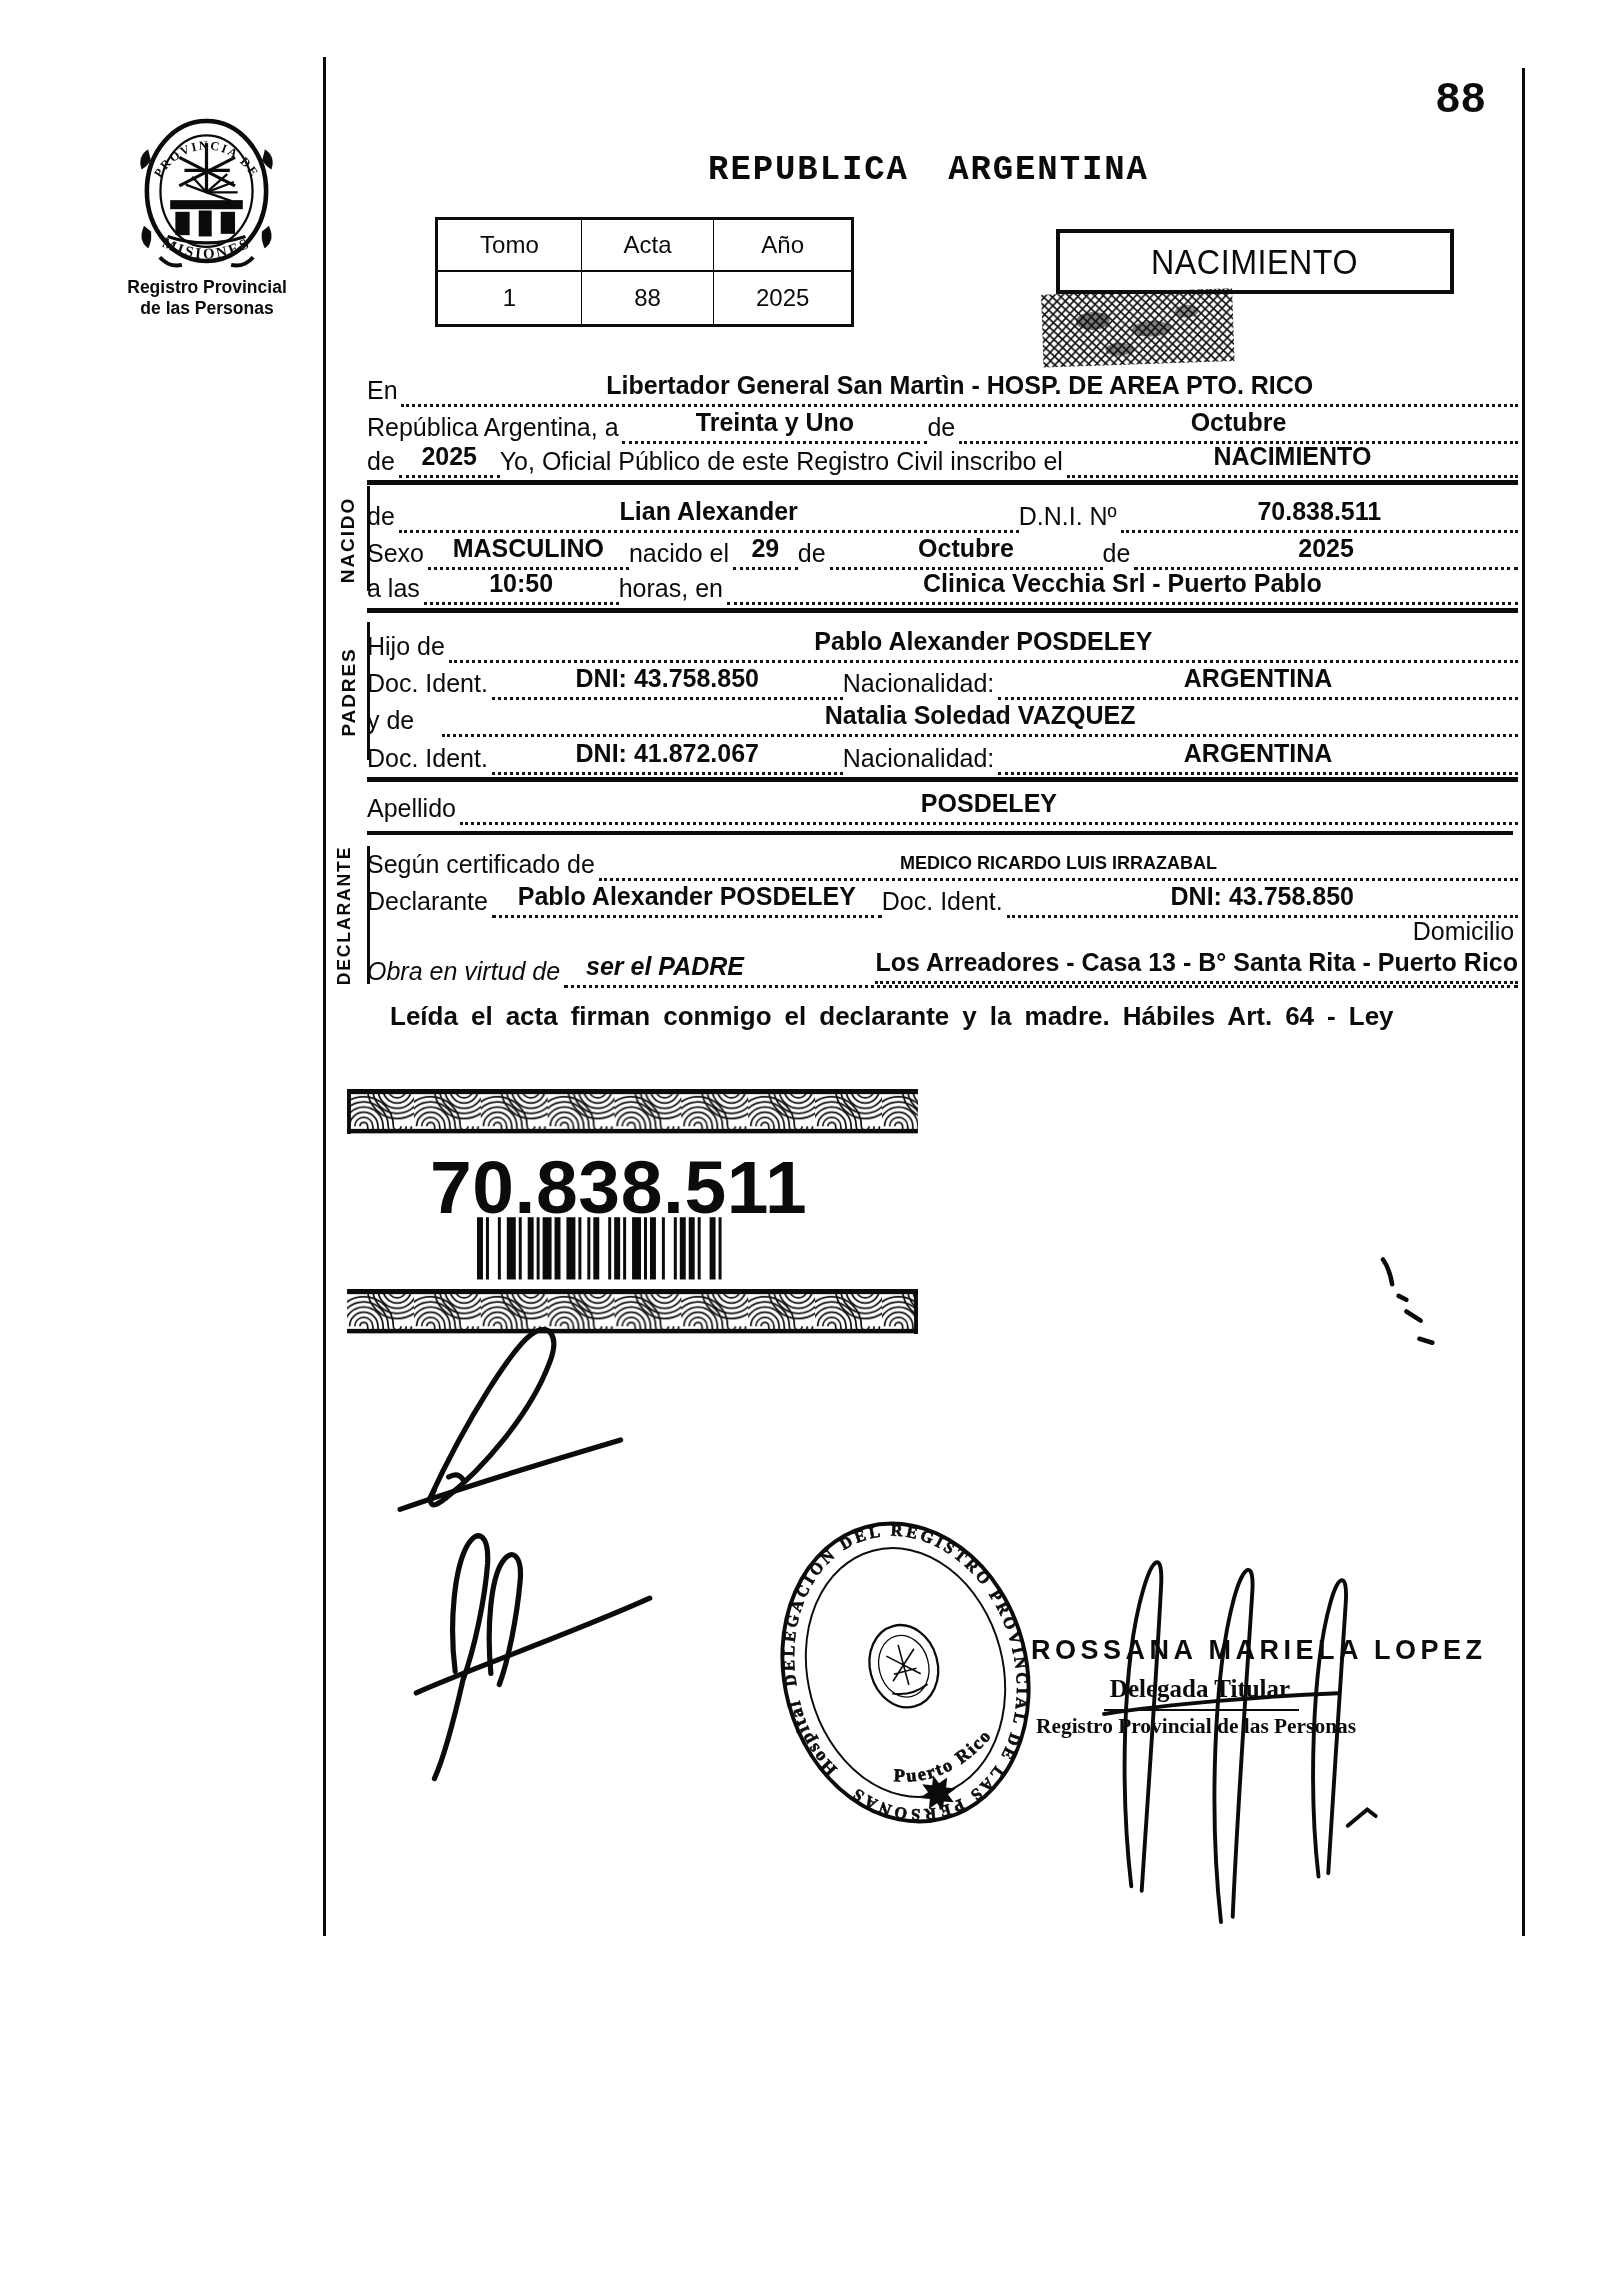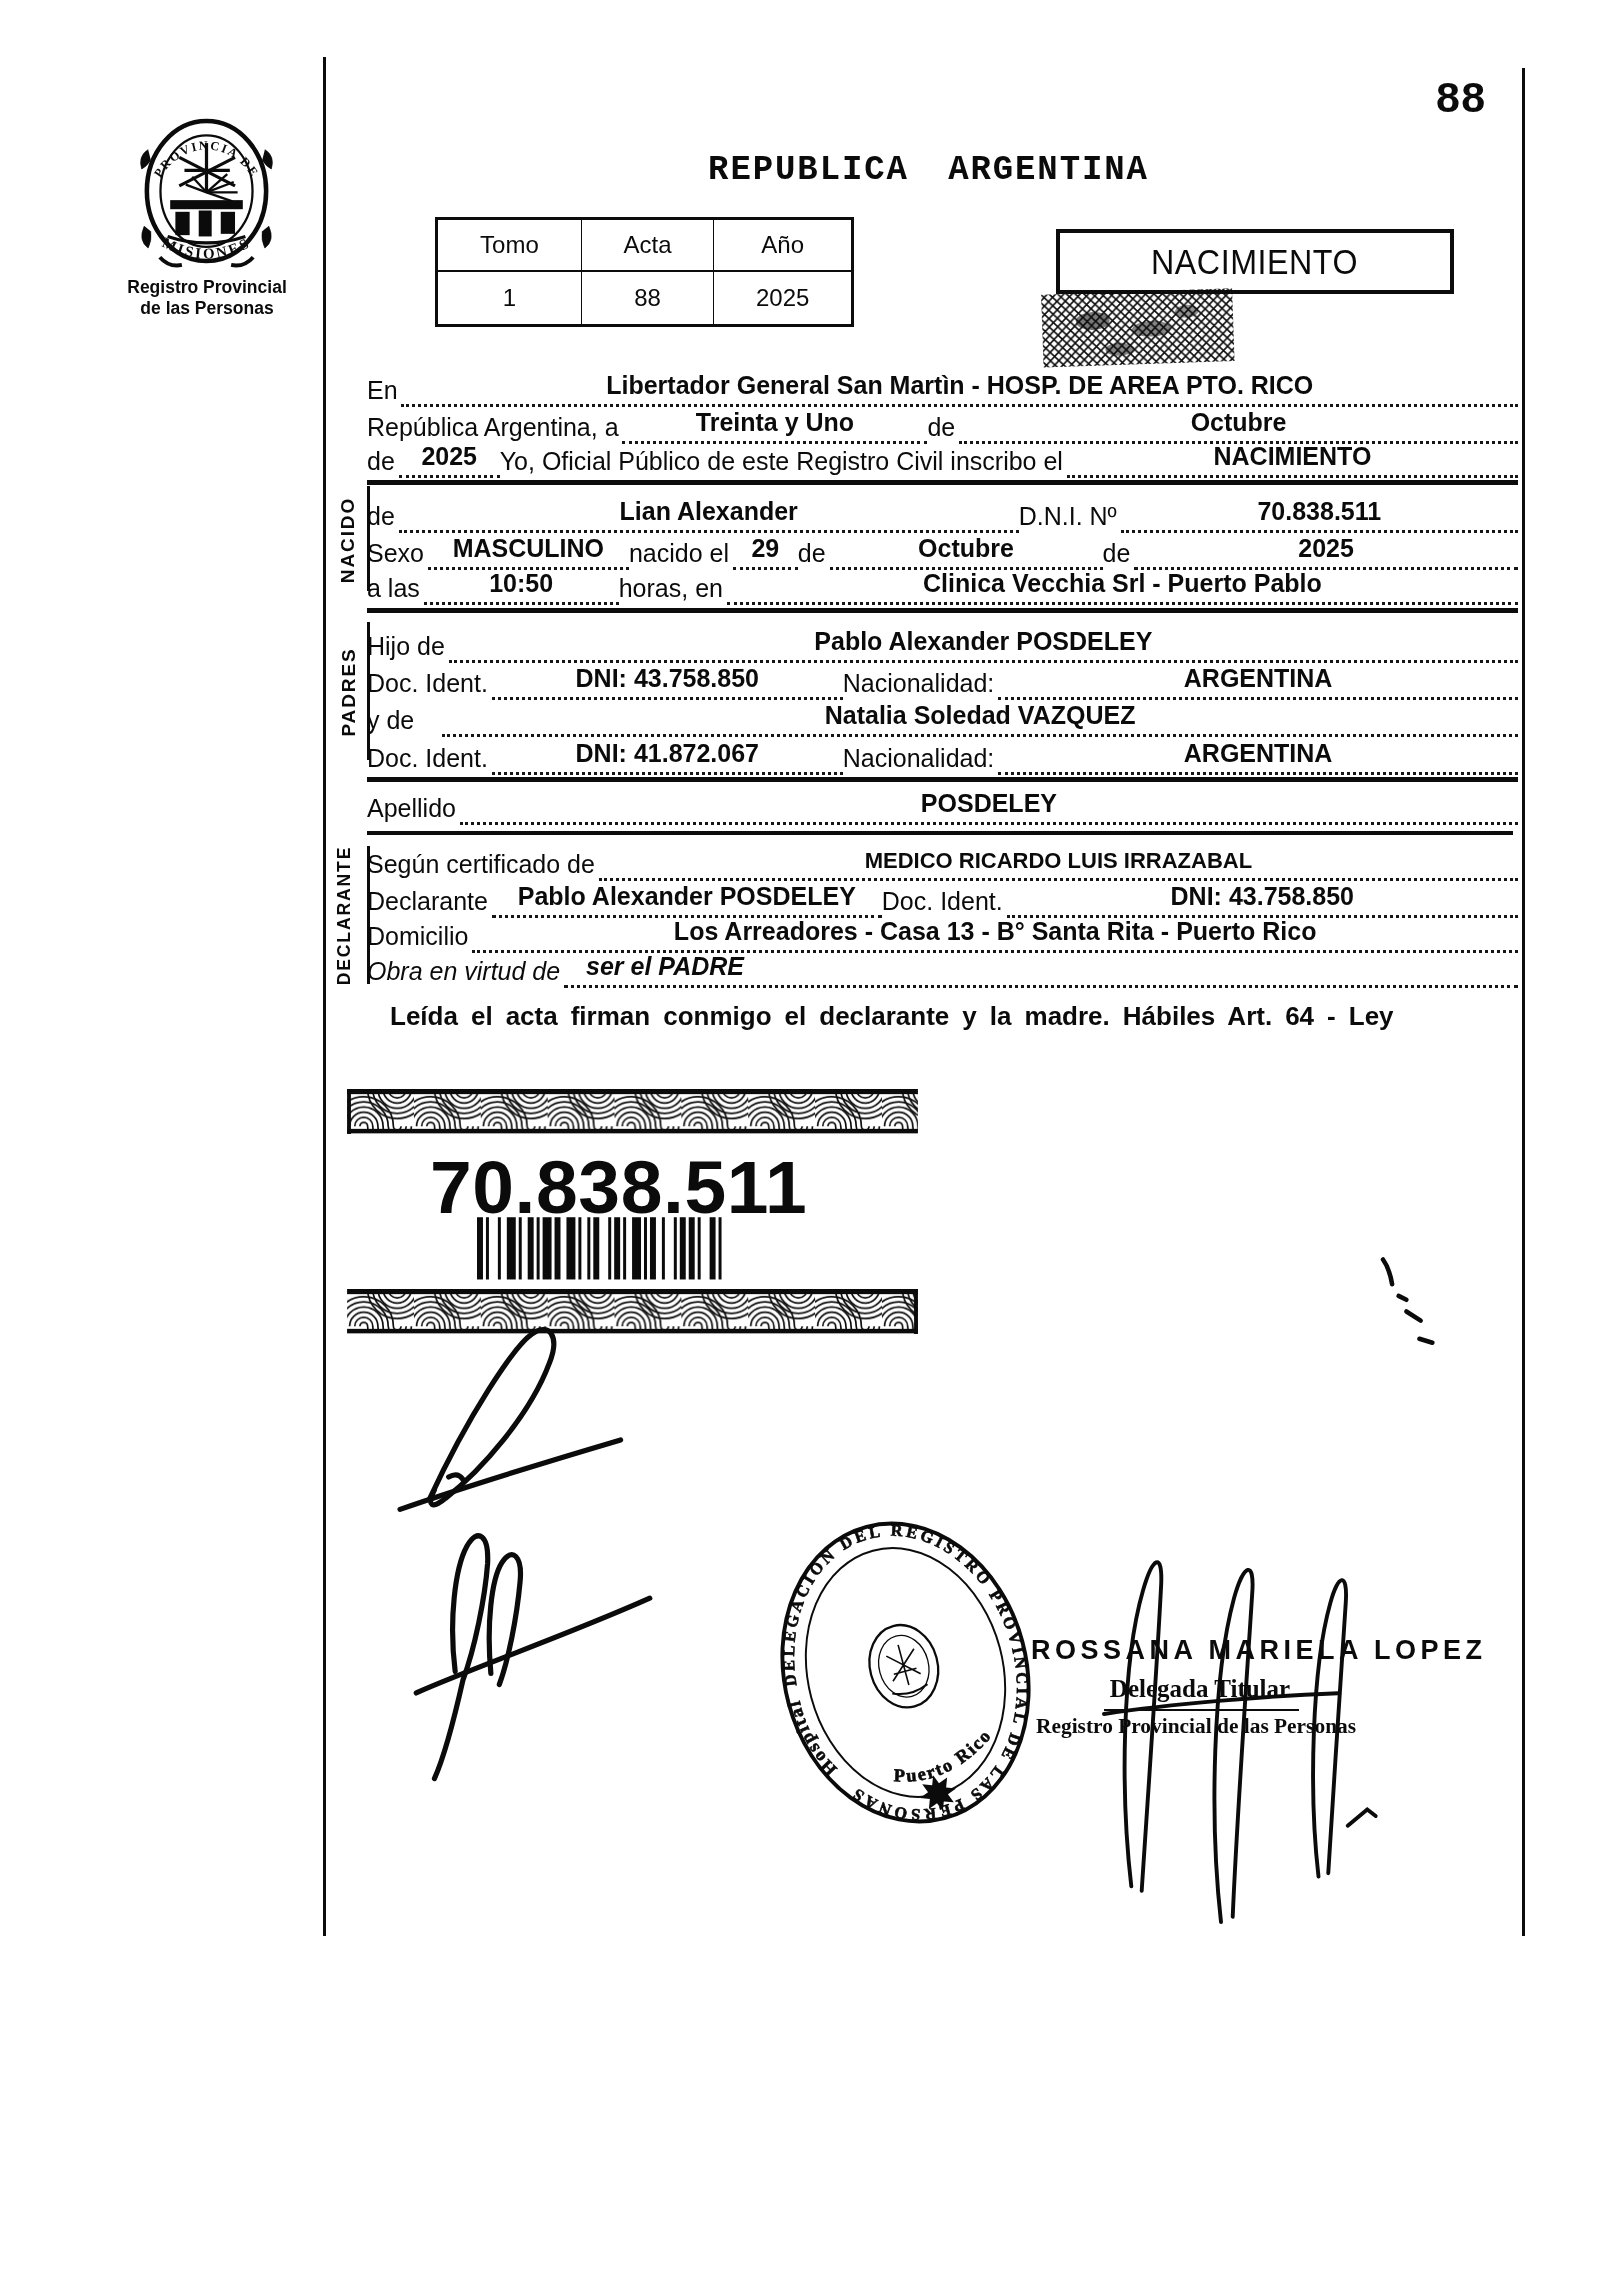--- a/index.html
+++ b/index.html
@@ -30,21 +30,21 @@
   .acta-cell:nth-child(n+4){border-bottom:none;}
   .tipo-box{position:absolute;left:1056px;top:229px;width:390px;height:57px;border:4.5px solid #0c0c0c;
     display:flex;align-items:center;justify-content:center;}
   .tipo-box span{font-size:35px;letter-spacing:0.6px;transform:scaleX(0.92);font-weight:normal;}
   
   .row{position:absolute;left:367px;width:1151px;height:36px;display:flex;align-items:flex-end;}
   .lab{font-size:25px;white-space:nowrap;padding:0 3.9px 1.9px 0;flex:0 0 auto;}
   .fill{border-bottom:3.2px dotted #151515;display:flex;align-items:flex-end;justify-content:center;flex:1 1 auto;min-width:26px;}
   .fill.left{justify-content:flex-start;padding-left:22px;}
   .val{font-size:25px;font-weight:bold;white-space:nowrap;margin-bottom:4.5px;}
-  .val.cond{font-size:22px;}
+  .val.cond{font-size:18px;}
   
   .secv{position:absolute;transform:rotate(-90deg);text-align:center;
     font-size:19px;font-weight:bold;letter-spacing:1.9px;}
   .bracket{position:absolute;width:2.6px;background:#0c0c0c;left:367px;}
   .closing{position:absolute;left:390px;width:1013px;font-size:26px;font-weight:bold;
     line-height:34px;word-spacing:5.8px;}
   
   .bignum{position:absolute;left:430px;top:1144px;font-size:75px;font-weight:bold;letter-spacing:0.6px;}
   .hash{position:absolute;left:361px;top:2146px;font-size:29px;font-weight:bold;letter-spacing:0.6px;}
   
@@ -270,21 +270,21 @@
   <div class="row" style="top:882px;">
     <span class="lab">Declarante</span>
     <span class="fill" style="flex:0 0 390px;">
         <span class="val">Pablo Alexander POSDELEY</span>
       </span>
     <span class="lab">Doc. Ident.</span>
     <span class="fill">
         <span class="val">DNI: 43.758.850</span>
       </span>
   </div>
-  <div class="row" style="top:917px;">
+  <div class="row" style="top:917px;flex-direction:column;">
     <span class="lab">Domicilio</span>
     <span class="fill">
         <span class="val">Los Arreadores - Casa 13 - B° Santa Rita - Puerto Rico</span>
       </span>
   </div>
   <div class="row" style="top:952px;font-style:italic;">
     <span class="lab">Obra en virtud de</span>
     <span class="fill left">
         <span class="val">ser el PADRE</span>
       </span>

